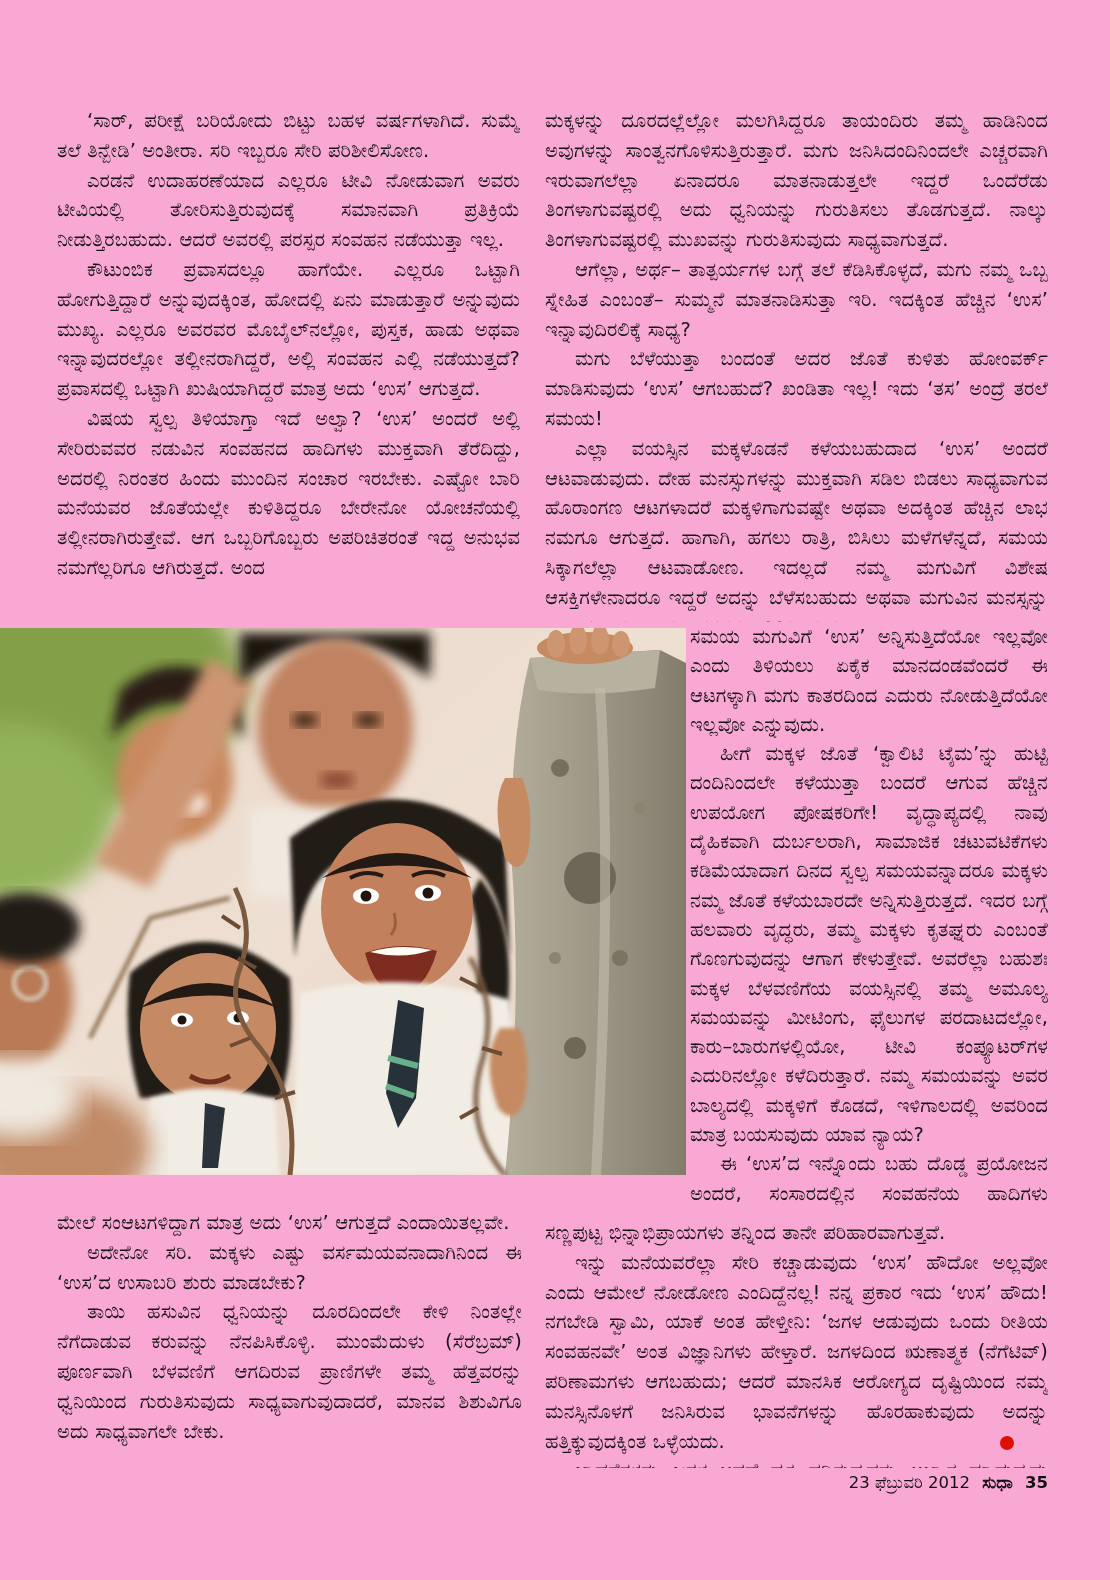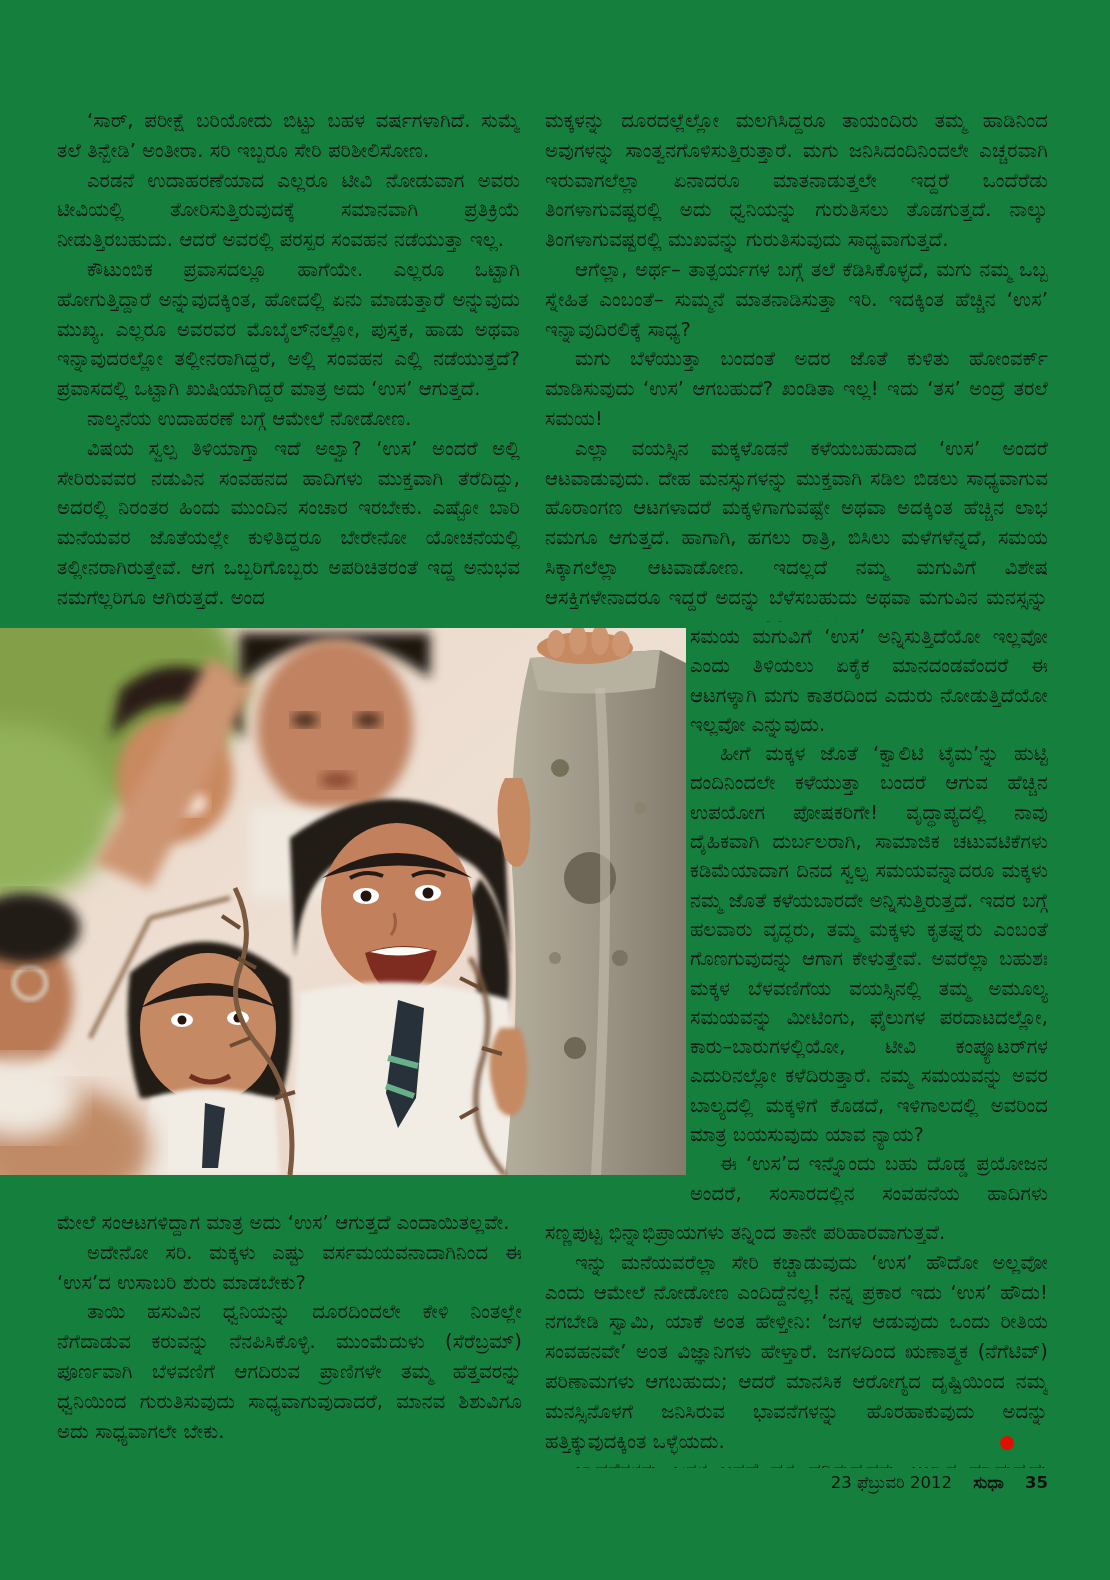--- a/index.html
+++ b/index.html
@@ -1,42 +1,41 @@
 <!DOCTYPE html>
 <html><head>
 <meta charset="utf-8">
 <style>
   html,body{margin:0;padding:0;background:#ffffff;}
   .page{
-    position:relative;width:1110px;height:1580px;background:#15803d;
+    position:relative;width:1110px;height:1580px;background:#f9a8d4;
     font-family:"DejaVu Sans",sans-serif;color:#151515;overflow:hidden;
   }
   .tblock{position:absolute;overflow:hidden;}
   .para{margin:0;text-align:justify;font-size:19.5px;line-height:29.8px;letter-spacing:.1px;}
   .indent{text-indent:30px;}
   .narrow .para{line-height:29.3px;}
   .photo{position:absolute;left:0;top:628px;width:686px;height:547px;overflow:hidden;}
   .endmark{position:absolute;left:1000px;top:1436px;width:14px;height:14px;border-radius:50%;}
   .footer{
     position:absolute;right:62px;top:1473px;font-size:16.5px;color:#111;
     font-family:"DejaVu Sans",sans-serif;white-space:nowrap;
   }
   .footer .bold{font-weight:bold;}
-  .footer span{margin-left:16px;}
+  .footer span{margin-left:7px;}
 </style>
 </head>
 <body>
 
 <div class="page">
 
   <div class="tblock" style="left:57px;top:106px;width:463px;height:516px;">
     <p class="para indent">‘ಸಾರ್, ಪರೀಕ್ಷೆ ಬರಿಯೋದು ಬಿಟ್ಟು ಬಹಳ ವರ್ಷಗಳಾಗಿದೆ. ಸುಮ್ಮೆ ತಲೆ ತಿನ್ಬೇಡಿ’ ಅಂತೀರಾ. ಸರಿ ಇಬ್ಬರೂ ಸೇರಿ ಪರಿಶೀಲಿಸೋಣ.</p>
     <p class="para indent">ಎರಡನೆ ಉದಾಹರಣೆಯಾದ ಎಲ್ಲರೂ ಟೀವಿ ನೋಡುವಾಗ ಅವರು ಟೀವಿಯಲ್ಲಿ ತೋರಿಸುತ್ತಿರುವುದಕ್ಕೆ ಸಮಾನವಾಗಿ ಪ್ರತಿಕ್ರಿಯೆ ನೀಡುತ್ತಿರಬಹುದು. ಆದರೆ ಅವರಲ್ಲಿ ಪರಸ್ಪರ ಸಂವಹನ ನಡೆಯುತ್ತಾ ಇಲ್ಲ.</p>
     <p class="para indent">ಕೌಟುಂಬಿಕ ಪ್ರವಾಸದಲ್ಲೂ ಹಾಗೆಯೇ. ಎಲ್ಲರೂ ಒಟ್ಟಾಗಿ ಹೋಗುತ್ತಿದ್ದಾರೆ ಅನ್ನುವುದಕ್ಕಿಂತ, ಹೋದಲ್ಲಿ ಏನು ಮಾಡುತ್ತಾರೆ ಅನ್ನುವುದು ಮುಖ್ಯ. ಎಲ್ಲರೂ ಅವರವರ ಮೊಬೈಲ್‌ನಲ್ಲೋ, ಪುಸ್ತಕ, ಹಾಡು ಅಥವಾ ಇನ್ನಾವುದರಲ್ಲೋ ತಲ್ಲೀನರಾಗಿದ್ದರೆ, ಅಲ್ಲಿ ಸಂವಹನ ಎಲ್ಲಿ ನಡೆಯುತ್ತದೆ? ಪ್ರವಾಸದಲ್ಲಿ ಒಟ್ಟಾಗಿ ಖುಷಿಯಾಗಿದ್ದರೆ ಮಾತ್ರ ಅದು ‘ಉಸ’ ಆಗುತ್ತದೆ.</p>
-    <p class="para indent">ನಾಲ್ಕನೆಯ ಉದಾಹರಣೆ ಬಗ್ಗೆ ಆಮೇಲೆ ನೋಡೋಣ.</p>
     <p class="para indent">ವಿಷಯ ಸ್ವಲ್ಪ ತಿಳಿಯಾಗ್ತಾ ಇದೆ ಅಲ್ವಾ? ‘ಉಸ’ ಅಂದರೆ ಅಲ್ಲಿ ಸೇರಿರುವವರ ನಡುವಿನ ಸಂವಹನದ ಹಾದಿಗಳು ಮುಕ್ತವಾಗಿ ತೆರೆದಿದ್ದು, ಅದರಲ್ಲಿ ನಿರಂತರ ಹಿಂದು ಮುಂದಿನ ಸಂಚಾರ ಇರಬೇಕು. ಎಷ್ಟೋ ಬಾರಿ ಮನೆಯವರ ಜೊತೆಯಲ್ಲೇ ಕುಳಿತಿದ್ದರೂ ಬೇರೇನೋ ಯೋಚನೆಯಲ್ಲಿ ತಲ್ಲೀನರಾಗಿರುತ್ತೇವೆ. ಆಗ ಒಬ್ಬರಿಗೊಬ್ಬರು ಅಪರಿಚಿತರಂತೆ ಇದ್ದ ಅನುಭವ ನಮಗೆಲ್ಲರಿಗೂ ಆಗಿರುತ್ತದೆ. ಅಂದ</p>
   </div>
 
   <div class="tblock" style="left:545px;top:106px;width:503px;height:516px;">
     <p class="para">ಮಕ್ಕಳನ್ನು ದೂರದಲ್ಲೆಲ್ಲೋ ಮಲಗಿಸಿದ್ದರೂ ತಾಯಂದಿರು ತಮ್ಮ ಹಾಡಿನಿಂದ ಅವುಗಳನ್ನು ಸಾಂತ್ವನಗೊಳಿಸುತ್ತಿರುತ್ತಾರೆ. ಮಗು ಜನಿಸಿದಂದಿನಿಂದಲೇ ಎಚ್ಚರವಾಗಿ ಇರುವಾಗಲೆಲ್ಲಾ ಏನಾದರೂ ಮಾತನಾಡುತ್ತಲೇ ಇದ್ದರೆ ಒಂದೆರೆಡು ತಿಂಗಳಾಗುವಷ್ಟರಲ್ಲಿ ಅದು ಧ್ವನಿಯನ್ನು ಗುರುತಿಸಲು ತೊಡಗುತ್ತದೆ. ನಾಲ್ಕು ತಿಂಗಳಾಗುವಷ್ಟರಲ್ಲಿ ಮುಖವನ್ನು ಗುರುತಿಸುವುದು ಸಾಧ್ಯವಾಗುತ್ತದೆ.</p>
     <p class="para indent">ಆಗೆಲ್ಲಾ, ಅರ್ಥ– ತಾತ್ಪರ್ಯಗಳ ಬಗ್ಗೆ ತಲೆ ಕೆಡಿಸಿಕೊಳ್ಳದೆ, ಮಗು ನಮ್ಮ ಒಬ್ಬ ಸ್ನೇಹಿತ ಎಂಬಂತೆ– ಸುಮ್ಮನೆ ಮಾತನಾಡಿಸುತ್ತಾ ಇರಿ. ಇದಕ್ಕಿಂತ ಹೆಚ್ಚಿನ ‘ಉಸ’ ಇನ್ನಾವುದಿರಲಿಕ್ಕೆ ಸಾಧ್ಯ?</p>
     <p class="para indent">ಮಗು ಬೆಳೆಯುತ್ತಾ ಬಂದಂತೆ ಅದರ ಜೊತೆ ಕುಳಿತು ಹೋಂವರ್ಕ್ ಮಾಡಿಸುವುದು ‘ಉಸ’ ಆಗಬಹುದೆ? ಖಂಡಿತಾ ಇಲ್ಲ! ಇದು ‘ತಸ’ ಅಂದ್ರೆ ತರಲೆ ಸಮಯ!</p>
     <p class="para indent">ಎಲ್ಲಾ ವಯಸ್ಸಿನ ಮಕ್ಕಳೊಡನೆ ಕಳೆಯಬಹುದಾದ ‘ಉಸ’ ಅಂದರೆ ಆಟವಾಡುವುದು. ದೇಹ ಮನಸ್ಸುಗಳನ್ನು ಮುಕ್ತವಾಗಿ ಸಡಿಲ ಬಿಡಲು ಸಾಧ್ಯವಾಗುವ ಹೊರಾಂಗಣ ಆಟಗಳಾದರೆ ಮಕ್ಕಳಿಗಾಗುವಷ್ಟೇ ಅಥವಾ ಅದಕ್ಕಿಂತ ಹೆಚ್ಚಿನ ಲಾಭ ನಮಗೂ ಆಗುತ್ತದೆ. ಹಾಗಾಗಿ, ಹಗಲು ರಾತ್ರಿ, ಬಿಸಿಲು ಮಳೆಗಳೆನ್ನದೆ, ಸಮಯ ಸಿಕ್ಕಾಗಲೆಲ್ಲಾ ಆಟವಾಡೋಣ. ಇದಲ್ಲದೆ ನಮ್ಮ ಮಗುವಿಗೆ ವಿಶೇಷ ಆಸಕ್ತಿಗಳೇನಾದರೂ ಇದ್ದರೆ ಅದನ್ನು ಬೆಳೆಸಬಹುದು ಅಥವಾ ಮಗುವಿನ ಮನಸ್ಸನ್ನು ಖುಷಿಯಾಗಿಸಬಲ್ಲ ಹವ್ಯಾಸಗಳನ್ನು ಬೆಳೆಸಬಹುದು.</p>
 
   </div>

